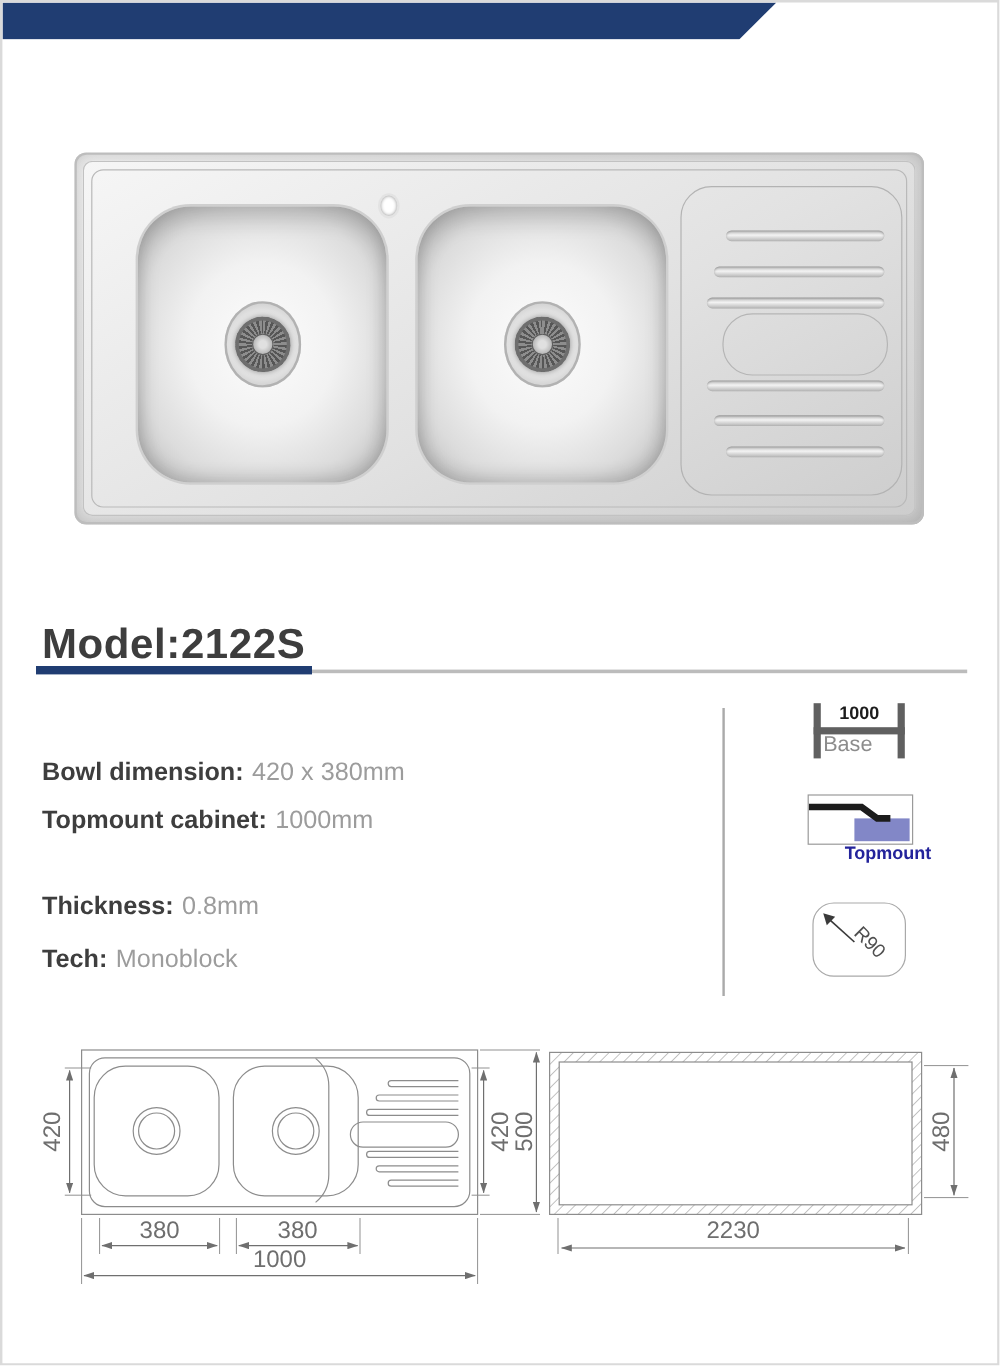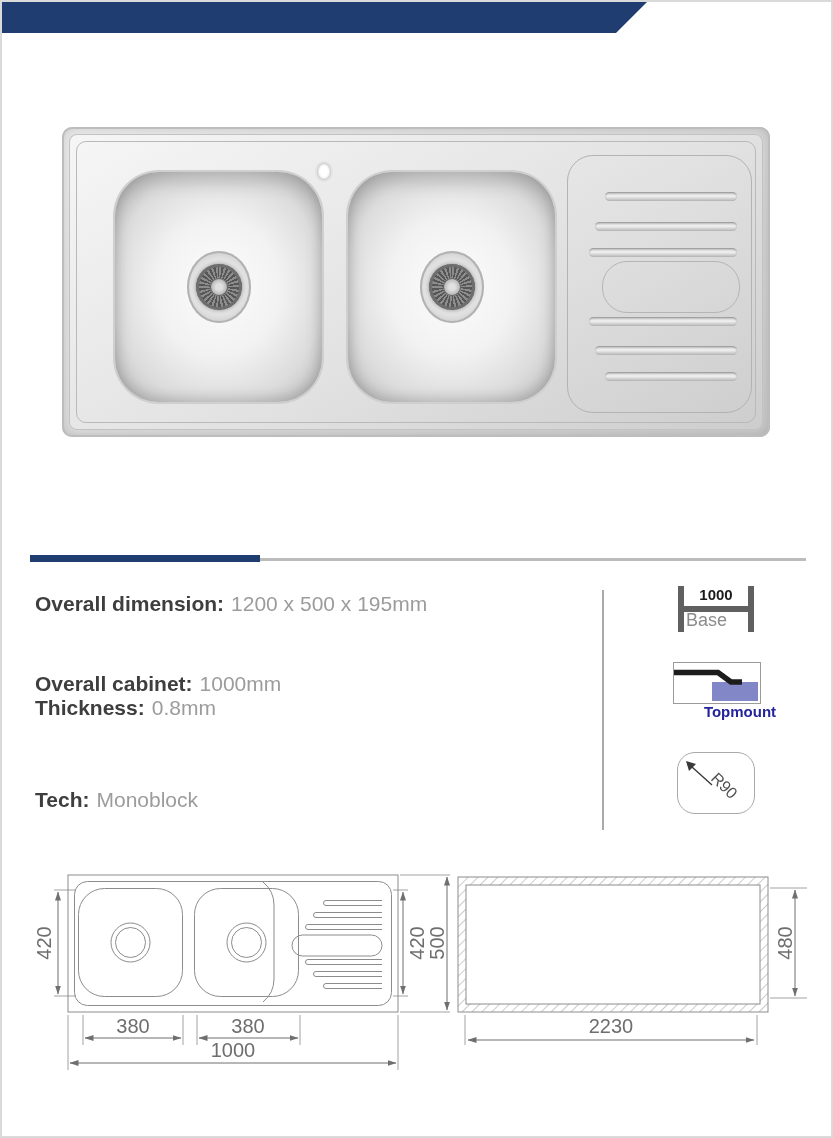--- a/index.html
+++ b/index.html
@@ -135,30 +135,31 @@
       </div>
     </div>
     <div class="bowl right">
       <div class="drain">
         <div class="strainer"></div>
       </div>
     </div>
     <div class="faucet-hole"></div>
   </div>
 
+  <div class="model-title">Model:2122S</div>
   <div class="rule-blue"></div>
   <div class="rule-gray"></div>
 
-  <div class="spec-row" style="top:592px;">
-    <span class="spec-label">Overall dimension:</span><span class="spec-value">1200 x 500 x 195mm</span>
+  <div class="spec-row" style="top:632px;">
+    <span class="spec-label">Bowl dimension:</span><span class="spec-value">420 x 380mm</span>
   </div>
   <div class="spec-row" style="top:672px;">
-    <span class="spec-label">Overall cabinet:</span><span class="spec-value">1000mm</span>
-  </div>
-  <div class="spec-row" style="top:696px;">
+    <span class="spec-label">Topmount cabinet:</span><span class="spec-value">1000mm</span>
+  </div>
+  <div class="spec-row" style="top:744px;">
     <span class="spec-label">Thickness:</span><span class="spec-value">0.8mm</span>
   </div>
   <div class="spec-row" style="top:752px;margin-top:36px;">
     <span class="spec-label">Tech:</span><span class="spec-value">Monoblock</span>
   </div>
 
   <div class="v-divider"></div>
 
   <div>
     <div class="cab-bar" style="left:678px;top:586px;width:6px;height:46px;"></div>

